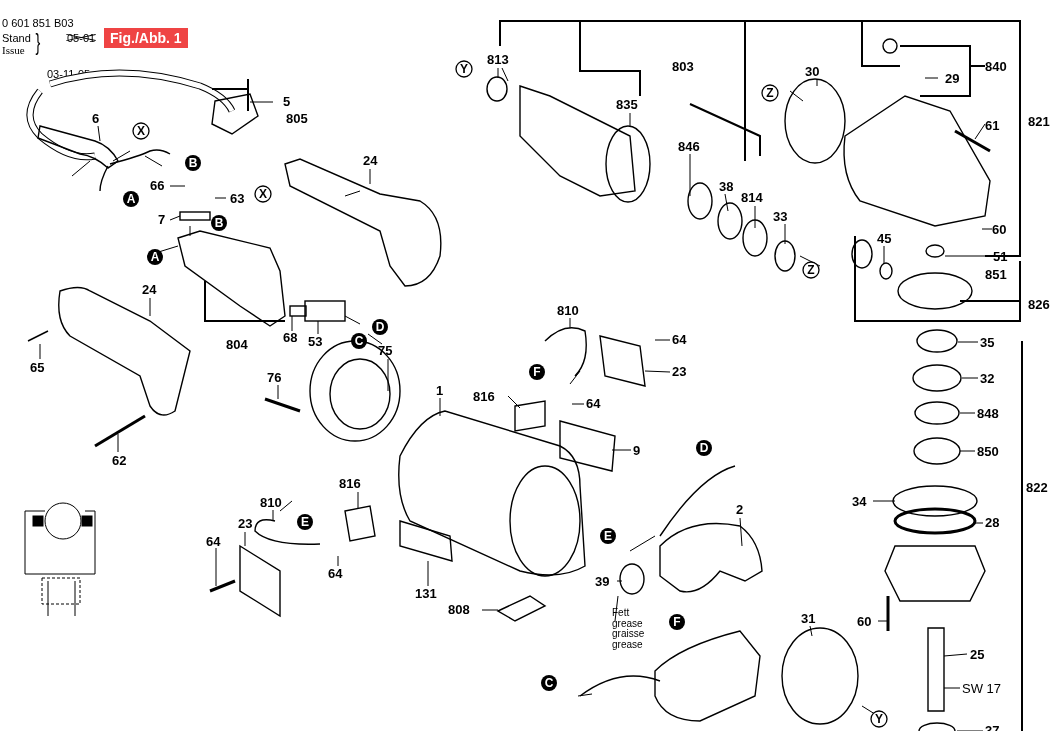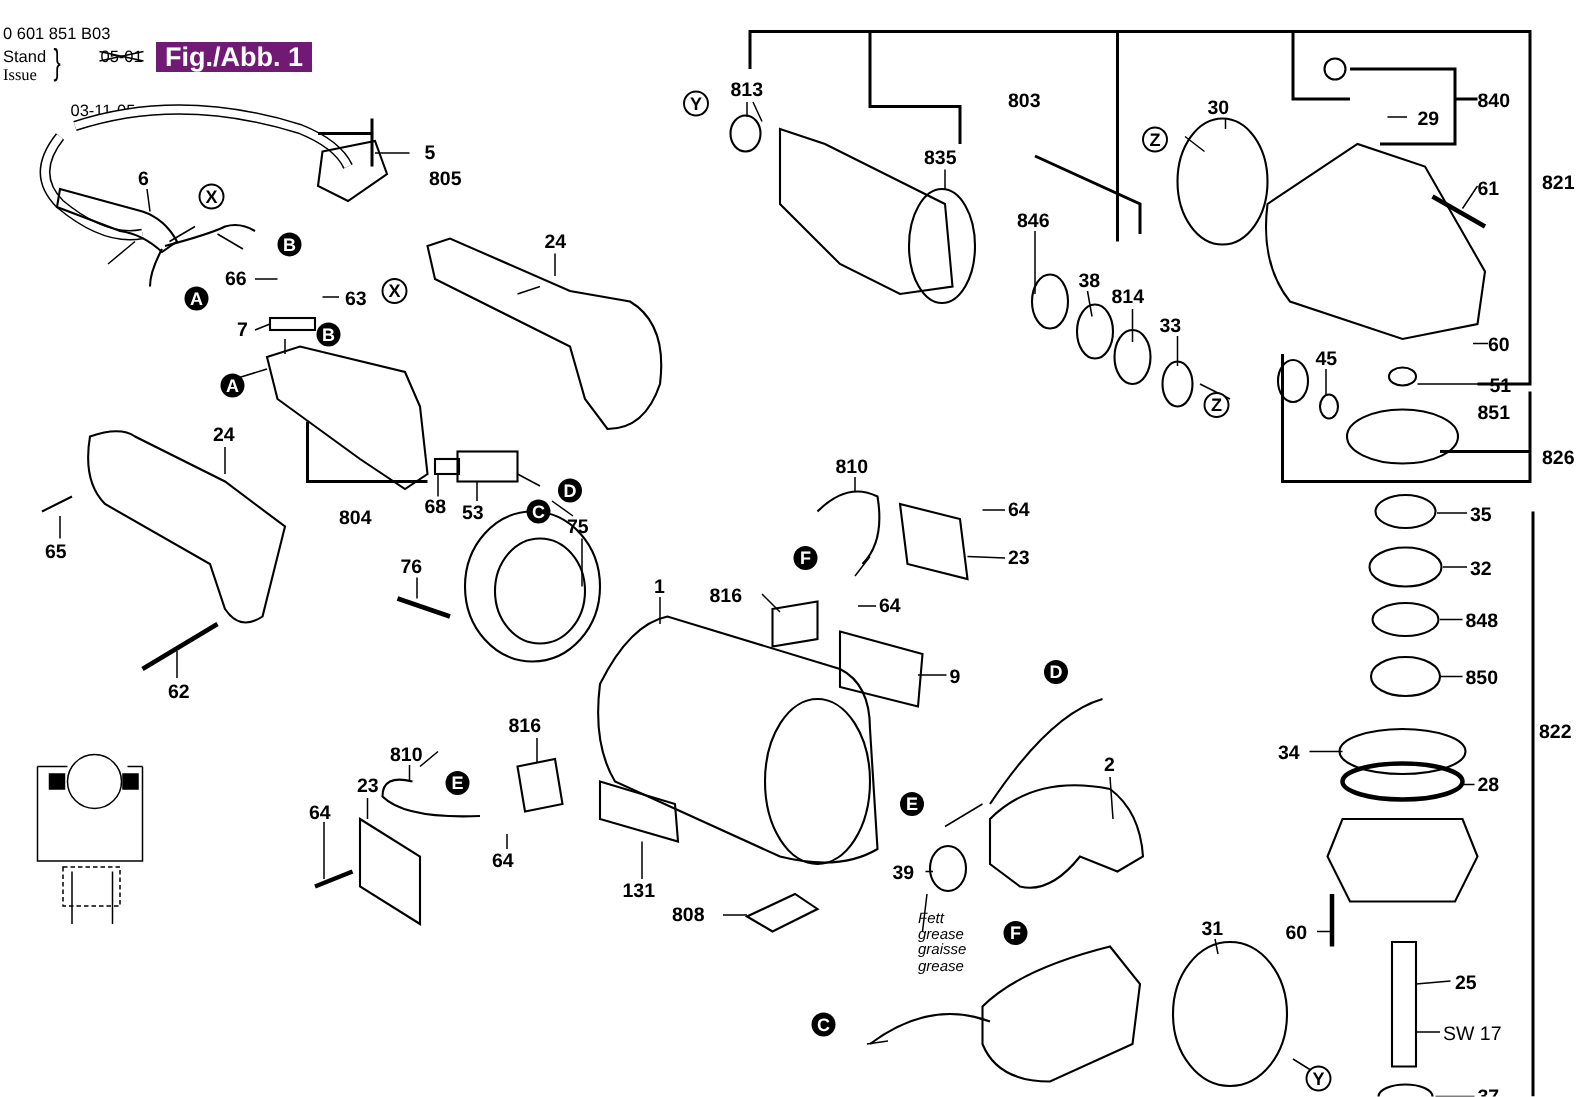--- a/index.html
+++ b/index.html
@@ -8,24 +8,24 @@
   #stage { position: absolute; left: 0; top: 16px; width: 886px; height: 731px; }
   .hdr { position: absolute; font-size: 11px; line-height: 12px; }
   #doc-number { left: 2px; top: 1px; }
   #stand-label { left: 2px; top: 16px; }
   #issue-label { left: 2px; top: 28px; font-family: Liberation Serif, serif; }
   #brace { position: absolute; left: 34px; top: 14px; font-size: 24px; line-height: 24px; transform: scaleX(0.6); }
   #stand-old { position: absolute; left: 47px; top: 16px; font-size: 11px; line-height: 12px; margin-left: 20px; }
   #stand-old::after { content: ""; position: absolute; left: -1px; right: -1px; top: 5px; border-top: 1px solid #000; transform: rotate(-12deg); }
   #stand-old::before { content: ""; position: absolute; left: -1px; right: -1px; top: 5px; border-top: 1px solid #000; transform: rotate(12deg); }
   #issue-date { position: absolute; left: 47px; top: 28px; font-size: 11px; line-height: 12px; margin-top: 24px; }
-  #fig-badge { position: absolute; left: 104px; top: 12px; background: #701a75; color: #fff; font-weight: bold;
-               font-size: 18px; line-height: 20px; padding: 0 6px; }
+  #fig-badge { position: absolute; left: 104px; top: 12px; background: #ef4444; color: #fff; font-weight: bold;
+               font-size: 14px; line-height: 20px; padding: 0 6px; }
   #footer { position: absolute; left: 2px; top: 677px; font-size: 11px; line-height: 12.6px; }
-  #grease-note { position: absolute; left: 612px; top: 592px; font-size: 10px; line-height: 10.5px; font-style: italic; }
+  #grease-note { position: absolute; left: 612px; top: 592px; font-size: 10px; line-height: 10.5px; }
   svg text { font-family: "Liberation Sans", sans-serif; }
   .lbl { font-size: 13px; font-weight: bold; }
   .circ-letter { font-size: 12px; font-weight: bold; }
 </style>
 </head>
 <body>
 
 <div id="stage">
   <div id="doc-number" class="hdr">0 601 851 B03</div>
   <div id="stand-label" class="hdr">Stand</div>

